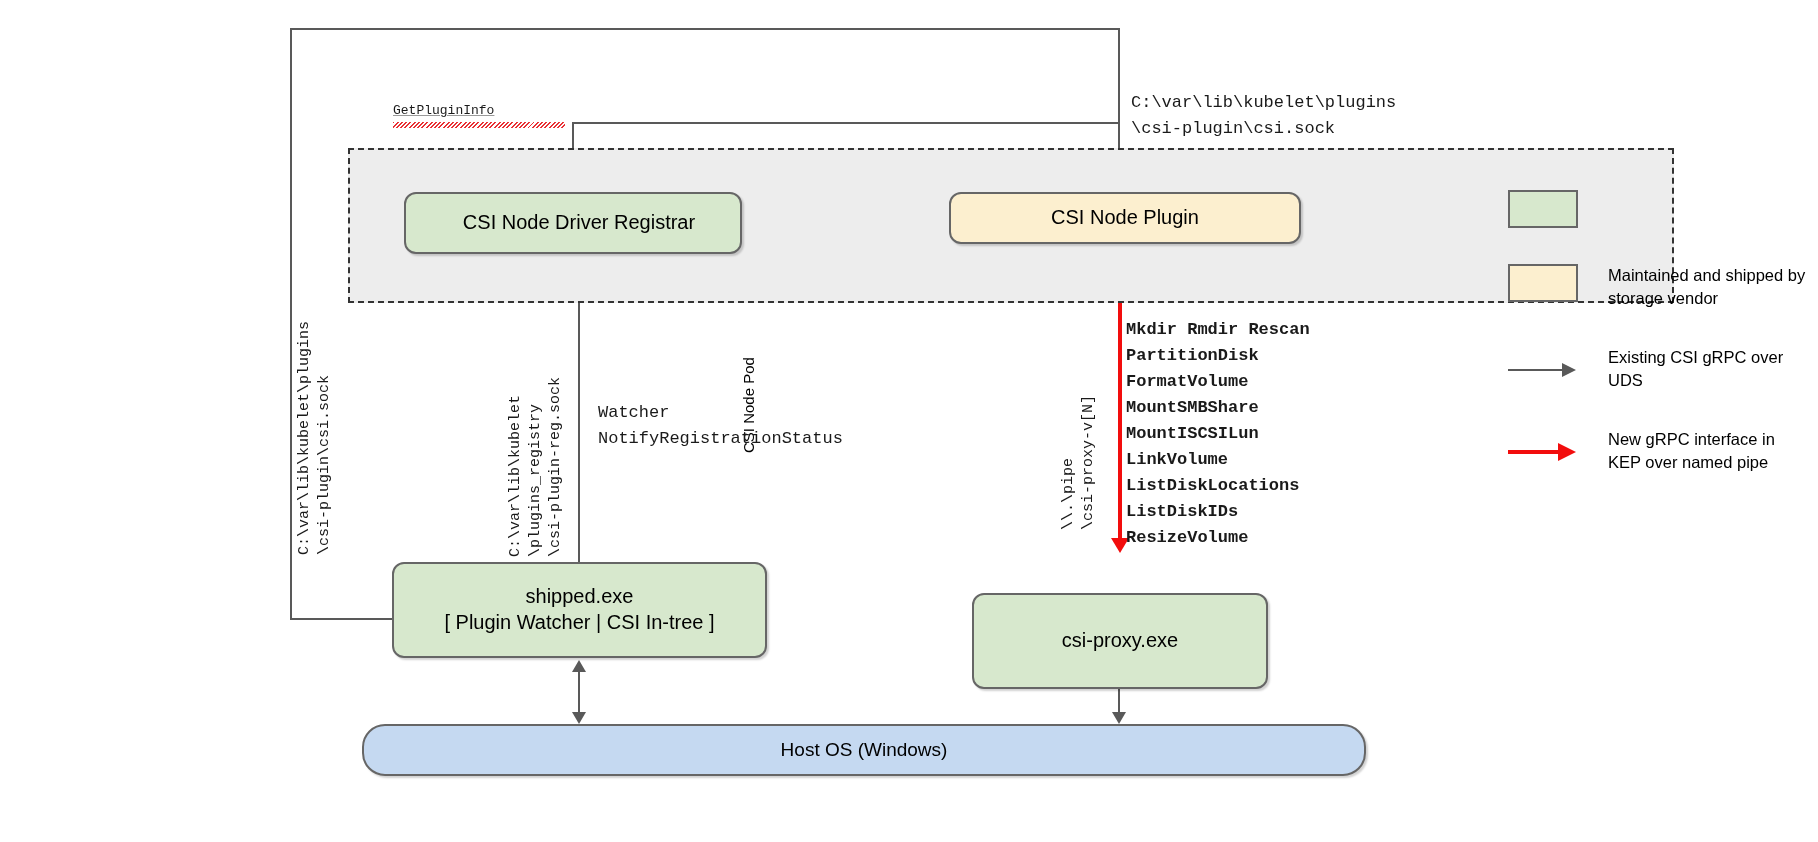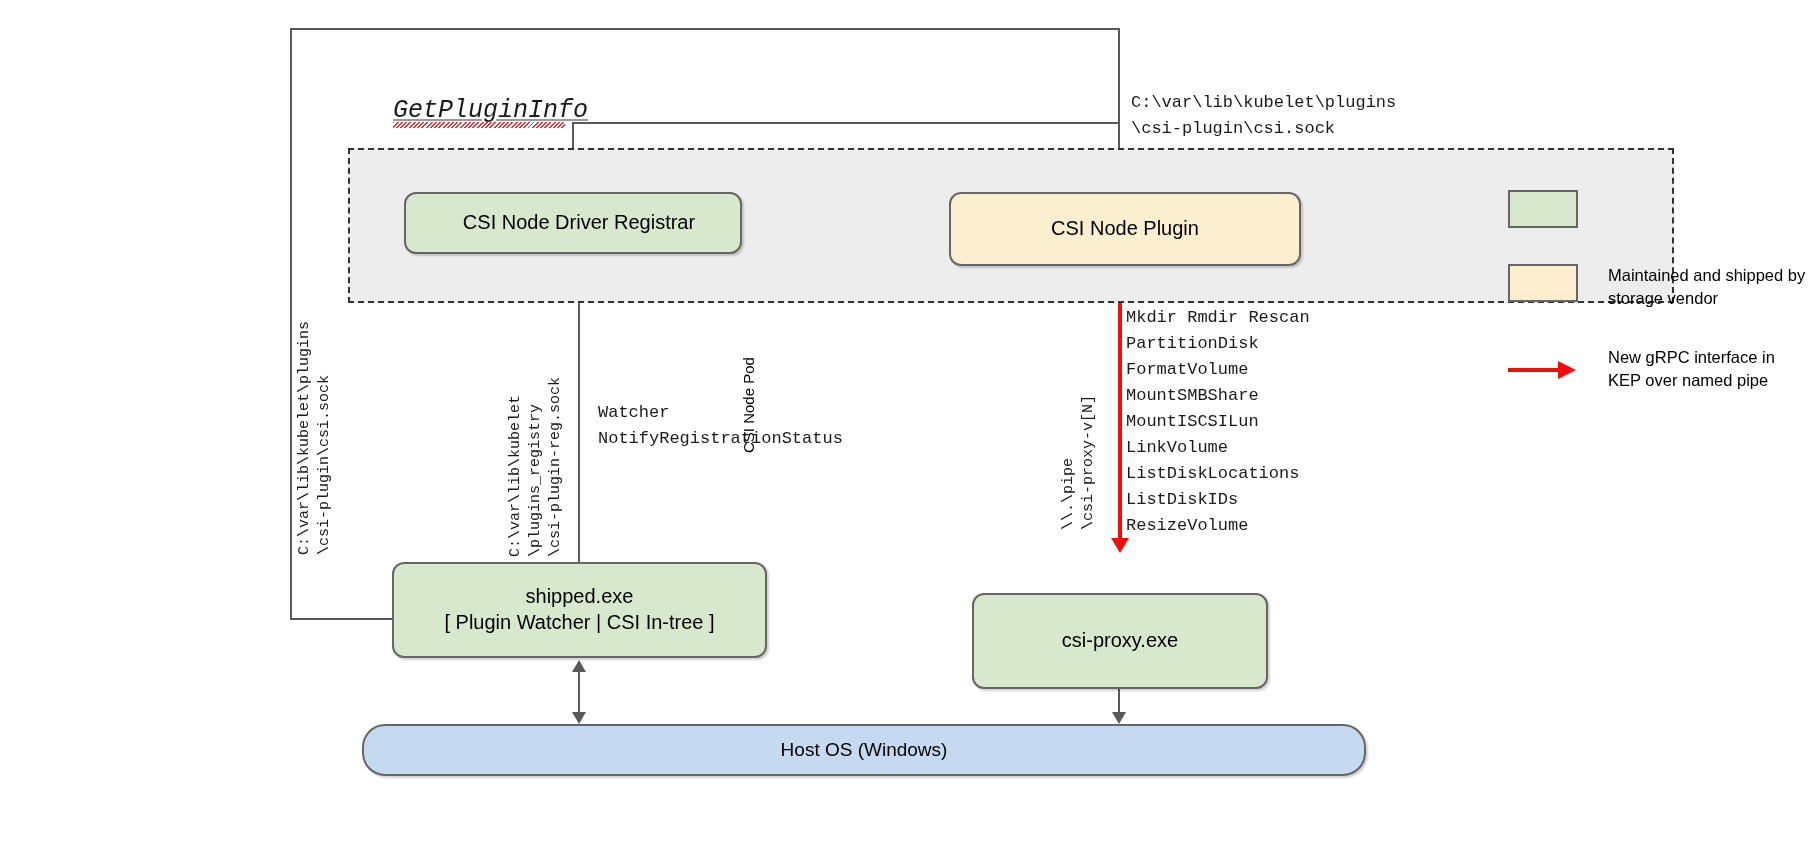--- a/index.html
+++ b/index.html
@@ -63,21 +63,21 @@
     font-size: 20px;
     line-height: 1.28;
     color: #000000;
     box-shadow: 2px 2px 2px rgba(0,0,0,0.18);
   }
   .green { background: #d7e8cd; }
   .yellow { background: #fcefcf; }
   .blue { background: #c5d9f1; border-radius: 23px; }
 
   #box-registrar { left: 404px; top: 192px; width: 338px; height: 62px; padding-left: 12px; }
-  #box-nodeplugin { left: 949px; top: 192px; width: 352px; height: 74px; }
+  #box-nodeplugin { left: 949px; top: 192px; width: 352px; height: 52px; }
   #box-kubelet   { left: 392px; top: 562px; width: 375px; height: 96px; }
   #box-csiproxy  { left: 972px; top: 562px; width: 296px; height: 96px; margin-top: 31px; }
   #box-hostos    { left: 362px; top: 724px; width: 1004px; height: 52px; font-size: 19px; }
 
   
   .line {
     background: #595959;
     position: absolute;
   }
   .line.red { background: #f20d0d; }
@@ -106,24 +106,23 @@
     font-family: "Liberation Mono", "DejaVu Sans Mono", monospace;
     font-size: 17px;
     line-height: 26px;
     color: #1a1a1a;
     white-space: pre;
   }
 
   #lbl-getplugininfo {
     left: 393px;
     top: 98px;
-    font-size: 25px;
+    font-size: 13px;
     text-decoration: underline;
     text-decoration-color: #9a9a9a;
-    font-style: italic;
   }
   #squiggle {
     left: 393px;
     top: 122px;
     width: 172px;
     height: 6px;
     background-image: repeating-linear-gradient(
       135deg,
       #e8262a 0px, #e8262a 1.4px,
       transparent 1.4px, transparent 3px);
@@ -134,21 +133,21 @@
 
   #lbl-node-apis {
     left: 26px;
     top: 332px;
     text-align: right;
     width: 252px;
   }
 
   #lbl-getinfo { left: 598px; top: 400px; }
 
-  #lbl-proxy-apis { left: 1126px; top: 305px; }
+  #lbl-proxy-apis { left: 1126px; top: 317px; font-weight: bold; }
 
   
   .rot-label {
     position: absolute;
     transform-origin: 0 0;
     transform: rotate(-90deg);
     white-space: pre;
     font-family: "Liberation Mono", "DejaVu Sans Mono", monospace;
     font-size: 15px;
     line-height: 20px;
@@ -305,20 +304,27 @@
 
     <div class="legend-row">
       <div class="legend-swatch" style="background:#d7e8cd;"></div>
     </div>
 
     <div class="legend-row">
       <div class="legend-swatch" style="background:#fcefcf;"></div>
       <div class="legend-text">Maintained and shipped by storage vendor</div>
     </div>
 
+    <div class="legend-row">
+      <div class="legend-arrow-cell">
+        <div class="lg-line-grey"></div>
+        <div class="lg-head-grey"></div>
+      </div>
+      <div class="legend-text">Existing CSI gRPC over UDS</div>
+    </div>
 
     <div class="legend-row">
       <div class="legend-arrow-cell">
         <div class="lg-line-red"></div>
         <div class="lg-head-red"></div>
       </div>
       <div class="legend-text">New gRPC interface in KEP over named pipe</div>
     </div>
 
   </div>

